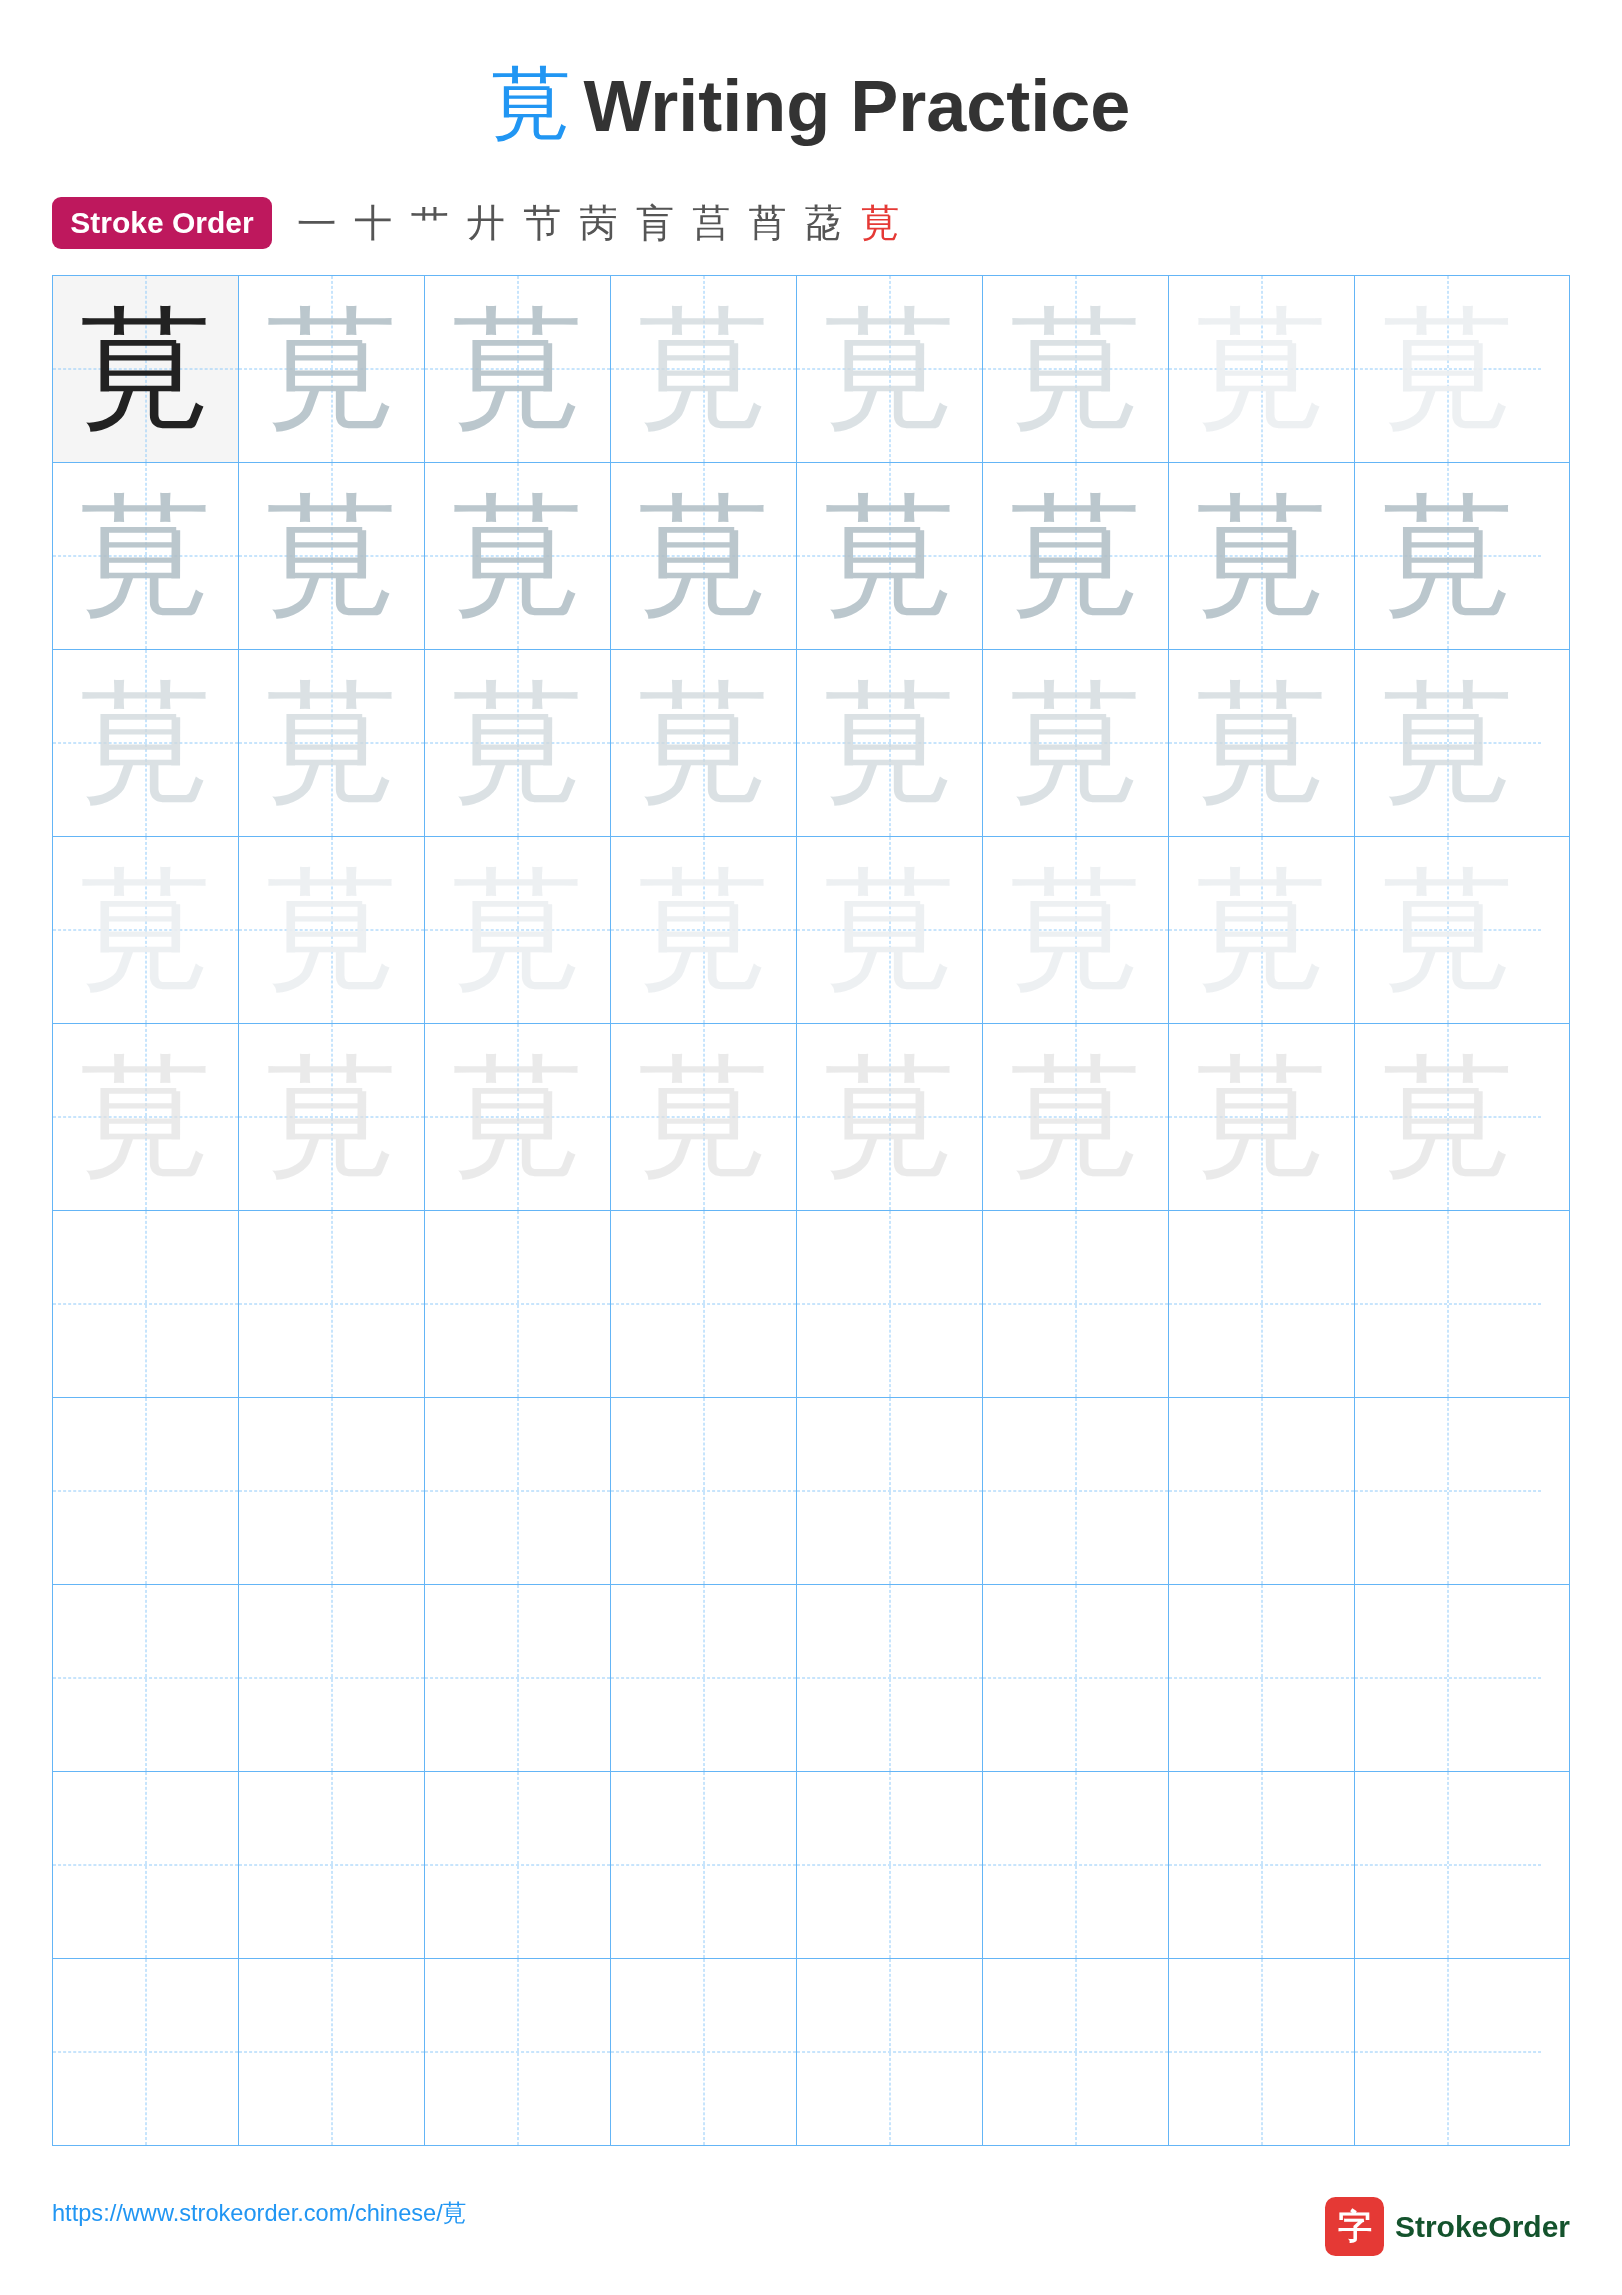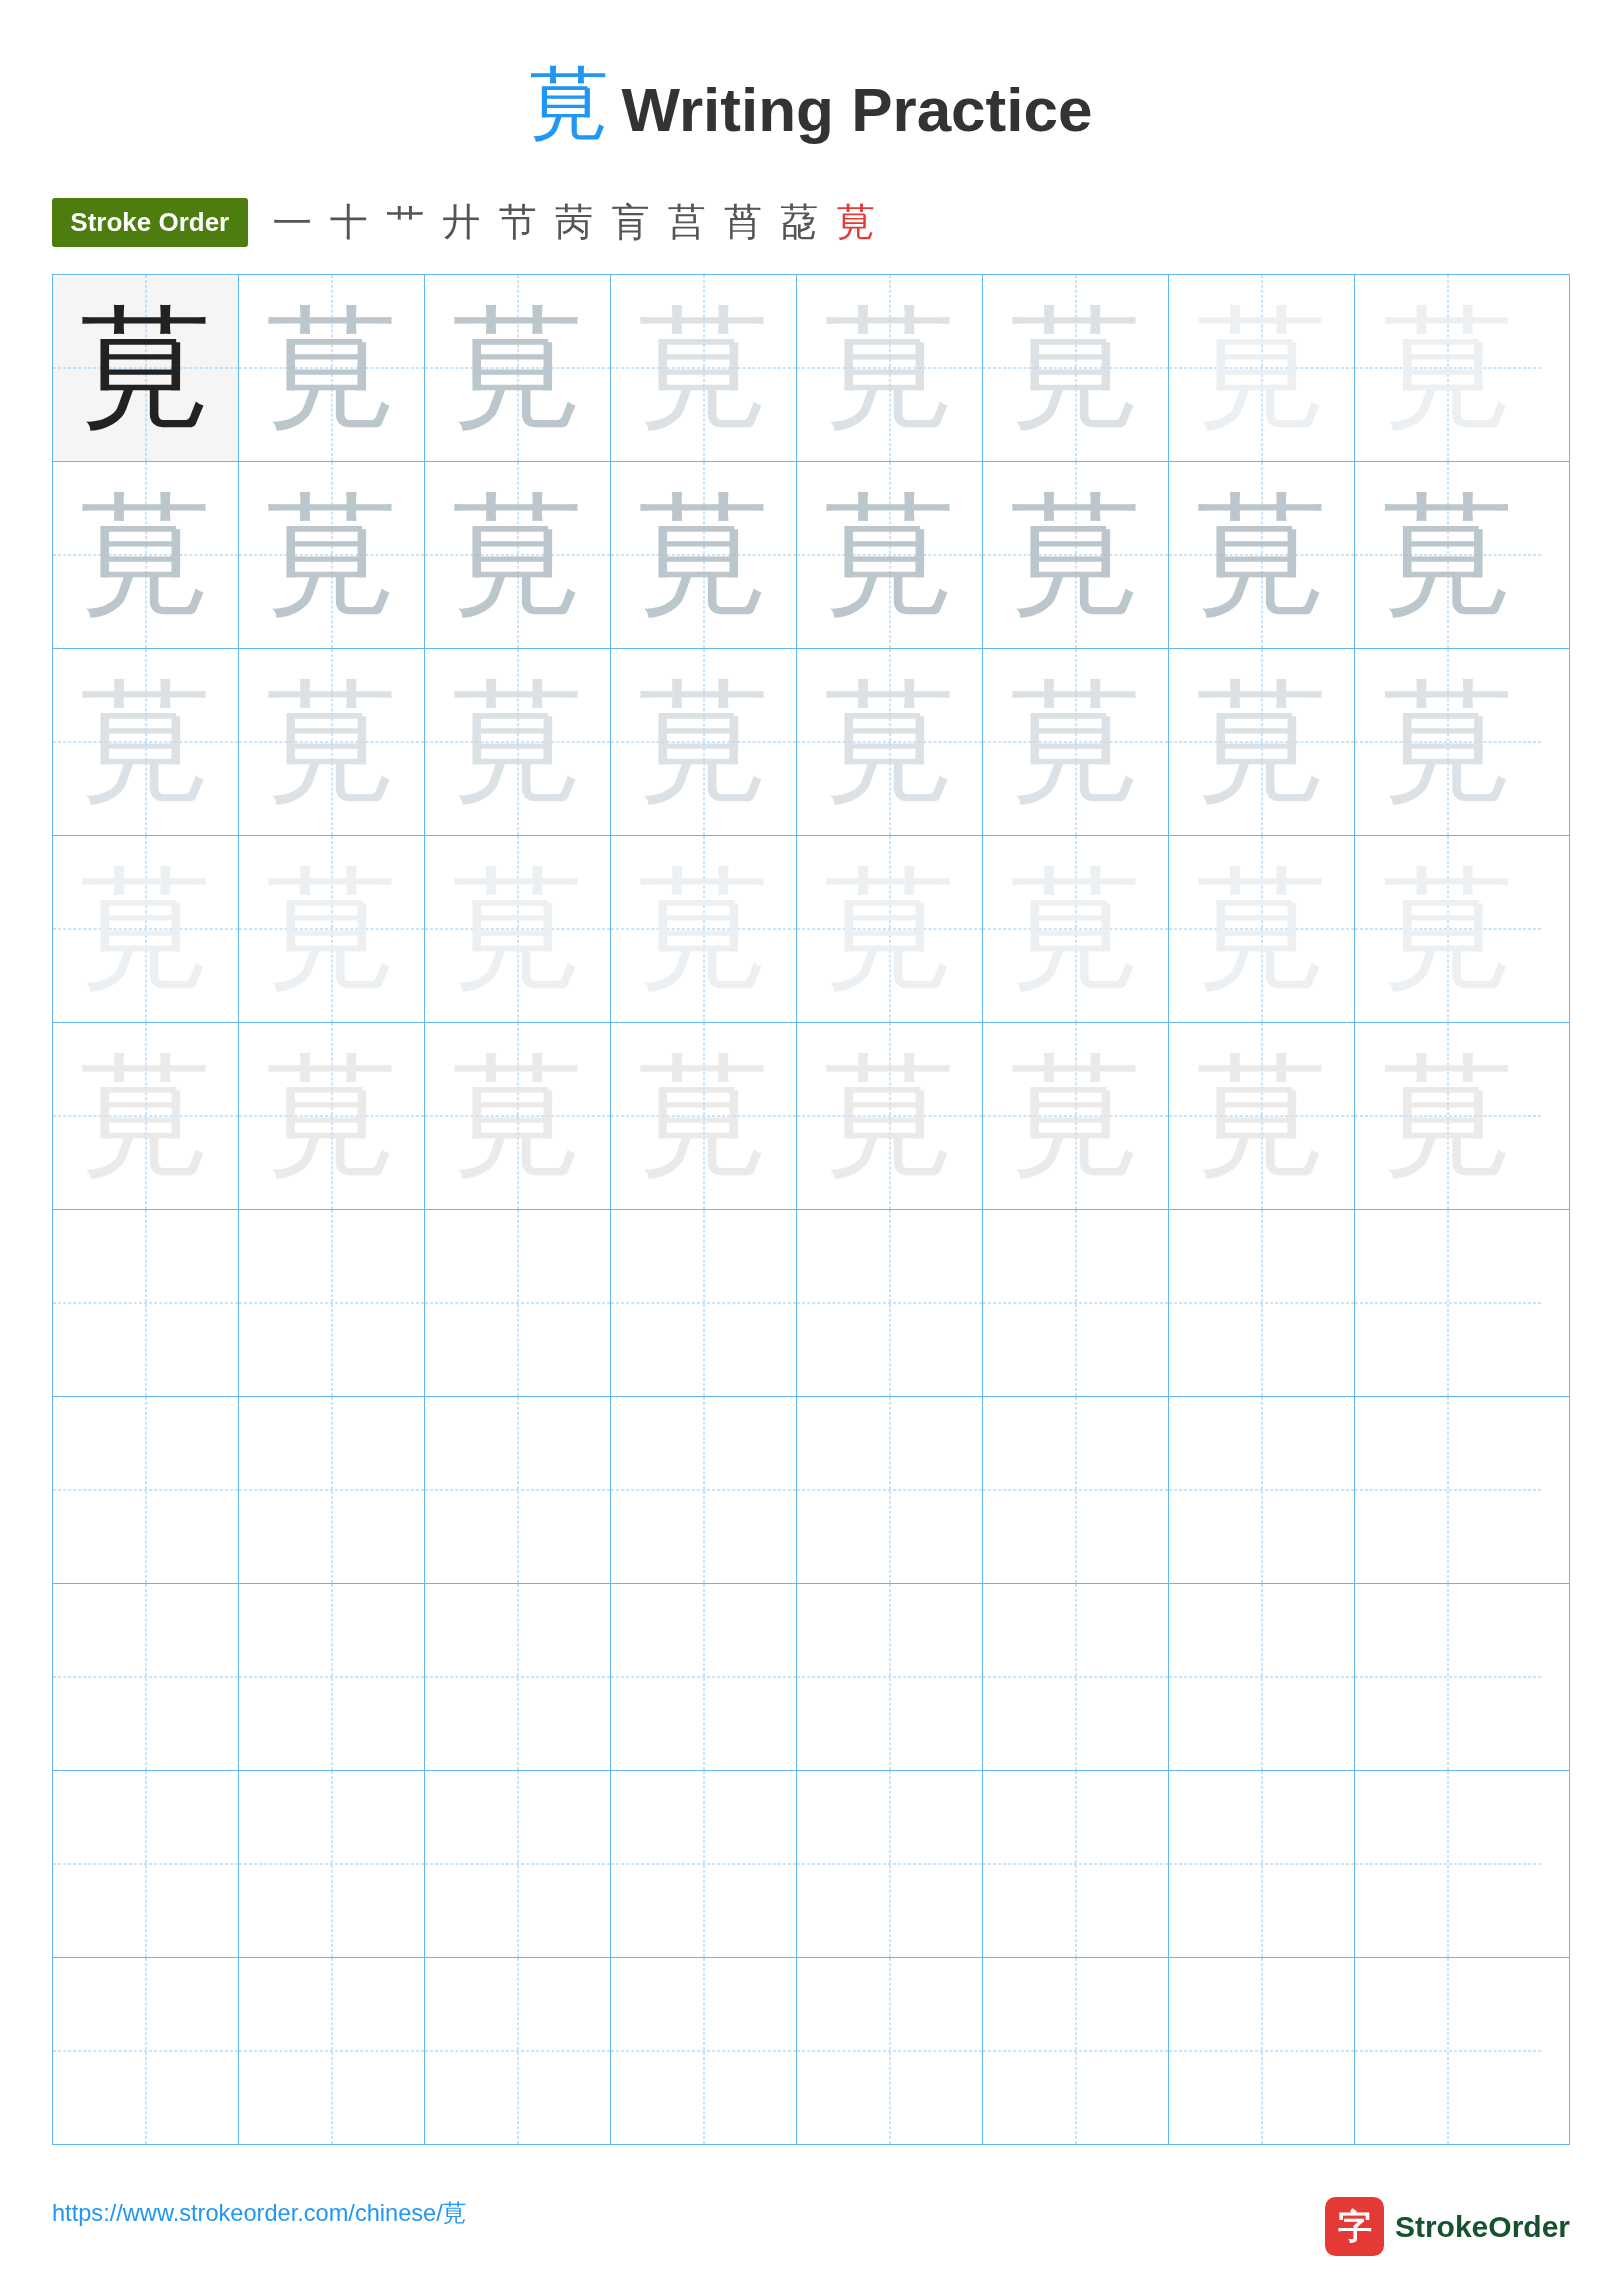--- a/index.html
+++ b/index.html
@@ -19,42 +19,42 @@
       margin-bottom: 39px;
     }
 
     .page-title span.char {
       font-size: 79px;
       color: #2196F3;
       font-family: serif;
     }
 
     .page-title span.text {
-      font-size: 62px;
+      font-size: 72px;
       color: #333;
       font-family: Arial, sans-serif;
       font-weight: bold;
       margin-left: 13px;
     }
 
     .stroke-order-row {
       display: flex;
       align-items: center;
       padding: 0 52px;
       margin-bottom: 26px;
     }
 
     .stroke-order-badge {
-      background: #4d7c0f;
+      background: #be185d;
       color: white;
-      font-size: 26px;
+      font-size: 30px;
       font-family: Arial, sans-serif;
       font-weight: bold;
       padding: 9.2px 18.3px;
-      border-radius: 3px;
+      border-radius: 9px;
       margin-right: 26px;
       white-space: nowrap;
     }
 
     .stroke-order-chars {
       font-size: 38px;
       letter-spacing: 11.8px;
       font-family: serif;
       display: flex;
       align-items: center;

